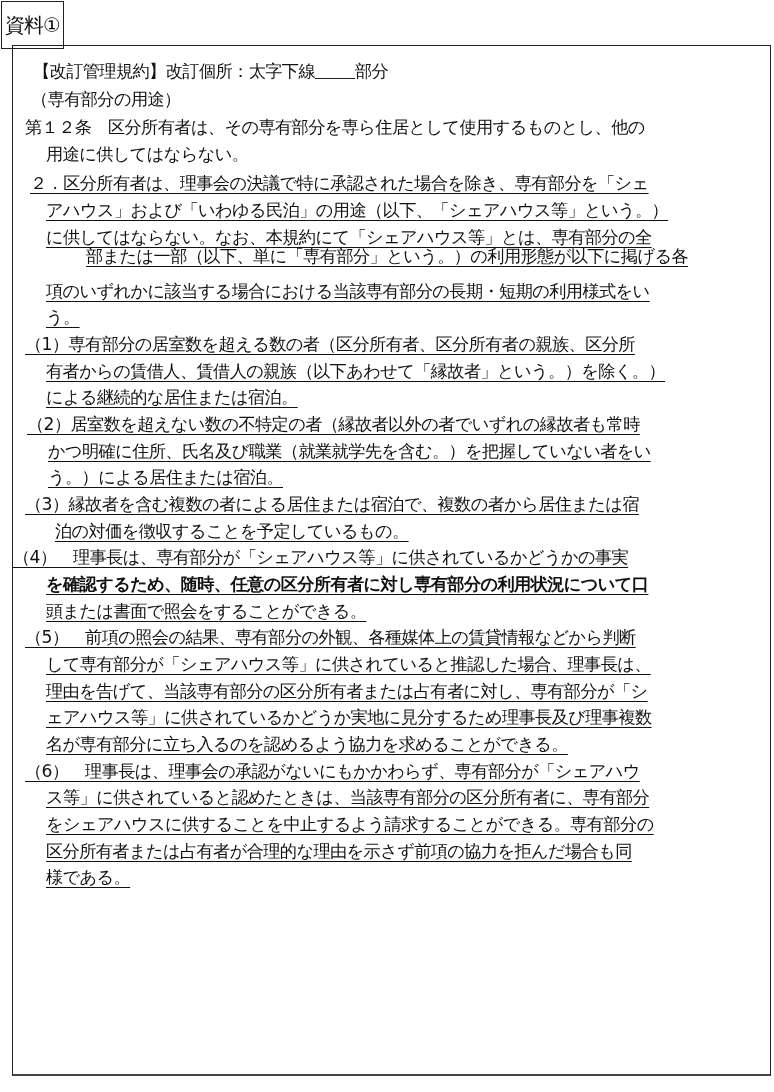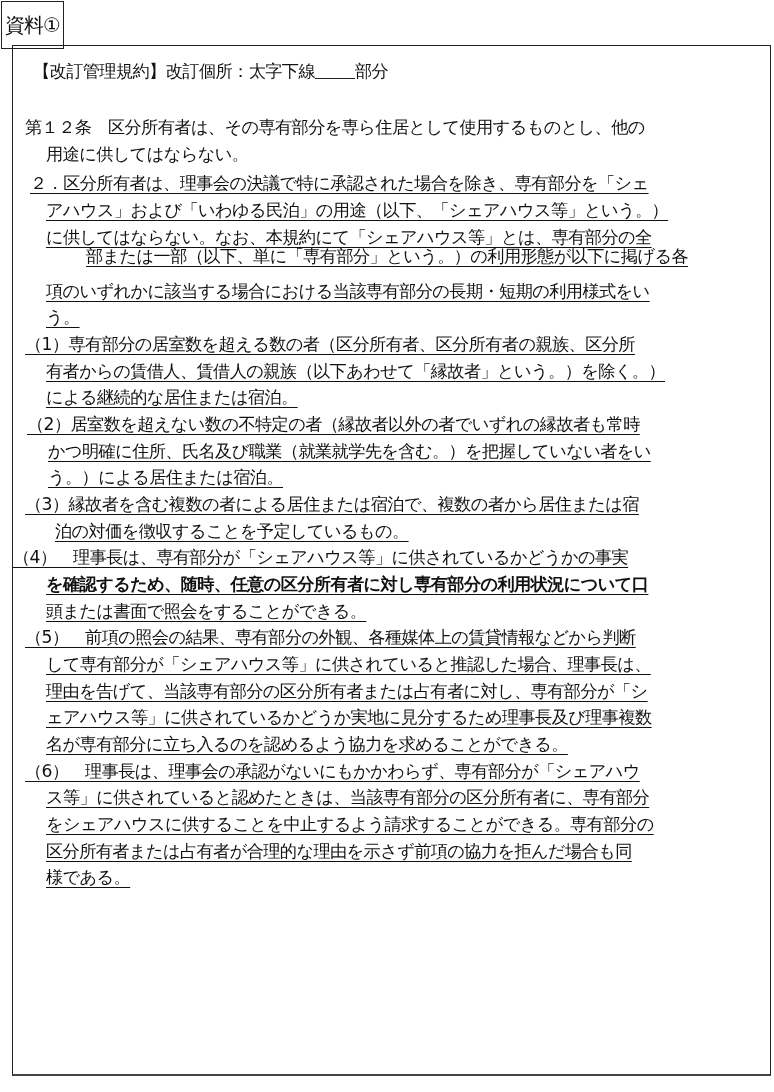--- a/index.html
+++ b/index.html
@@ -15,20 +15,21 @@
 </style>
 </head>
 <body>
 
 <div class="label-box">資料①</div>
 
 <div class="doc-box">
   <div class="line" style="left:20px; top:12px;">
     <span>【改訂管理規約】改訂個所：太字下線</span><span class="blank"></span><span>部分</span>
   </div>
+  <div class="line" style="left:18px; top:40px;">（専有部分の用途）</div>
   <div id="article-lines">
       <div class="line" style="left: 12px; top: 68px;">第１２条　区分所有者は、その専有部分を専ら住居として使用するものとし、他の</div>
       <div class="line" style="left: 33px; top: 95px;">用途に供してはならない。</div>
       <div class="line u" style="left: 17px; top: 124px;">２．区分所有者は、理事会の決議で特に承認された場合を除き、専有部分を「シェ</div>
       <div class="line u" style="left: 33px; top: 151px;">アハウス」および「いわゆる民泊」の用途（以下、「シェアハウス等」という。）</div>
       <div class="line u" style="left: 33px; top: 178px;">に供してはならない。なお、本規約にて「シェアハウス等」とは、専有部分の全</div>
       <div class="line u" style="left: 33px; top: 197px; margin-left: 40px;">部または一部（以下、単に「専有部分」という。）の利用形態が以下に掲げる各</div>
       <div class="line u" style="left: 33px; top: 232px;">項のいずれかに該当する場合における当該専有部分の長期・短期の利用様式をい</div>
       <div class="line u" style="left: 33px; top: 258px;">う。</div>
       <div class="line u" style="left: 12px; top: 285px;">（1）専有部分の居室数を超える数の者（区分所有者、区分所有者の親族、区分所</div>

